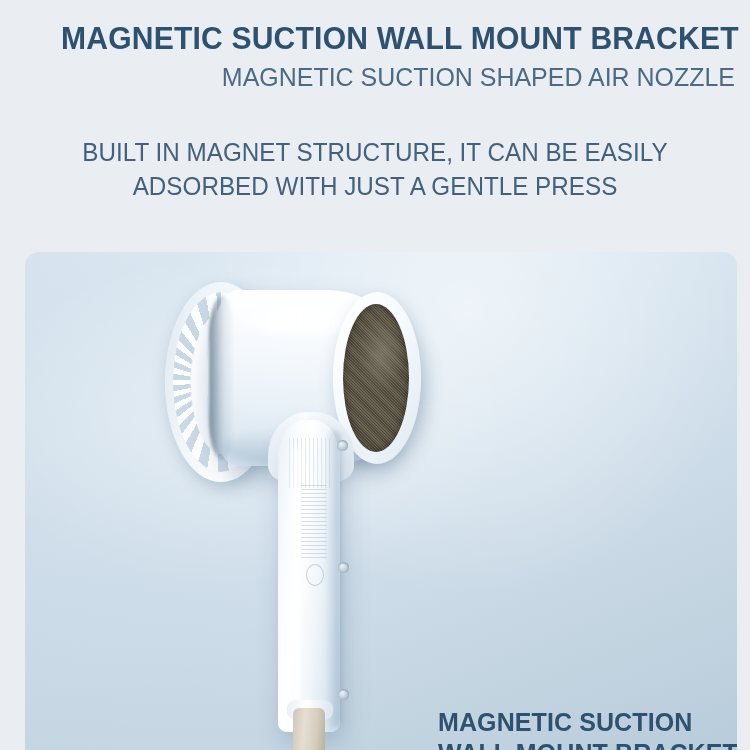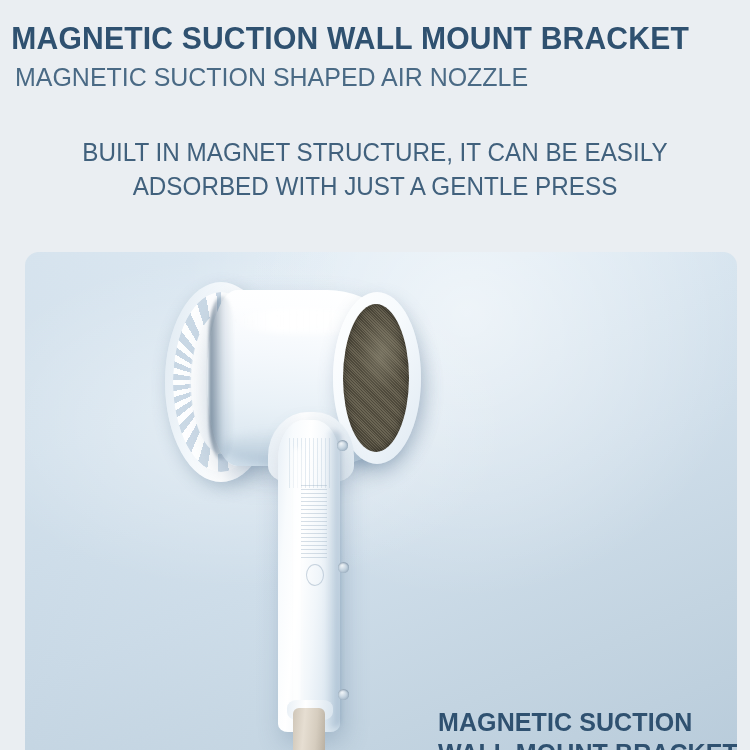--- a/index.html
+++ b/index.html
@@ -14,21 +14,21 @@
     font-family: "Liberation Sans", sans-serif;
     position: relative;
   }
 
   
   .header {
     position: absolute;
     left: 0;
     top: 0;
     width: 750px;
-    text-align: left;
+    text-align: right;
   }
   .headline {
     margin: 0;
     padding-top: 22px;
     font-size: 31px;
     font-weight: bold;
     letter-spacing: 0.2px;
     color: #2f5170;
     line-height: 1.08;
     transform: scaleX(0.97);

